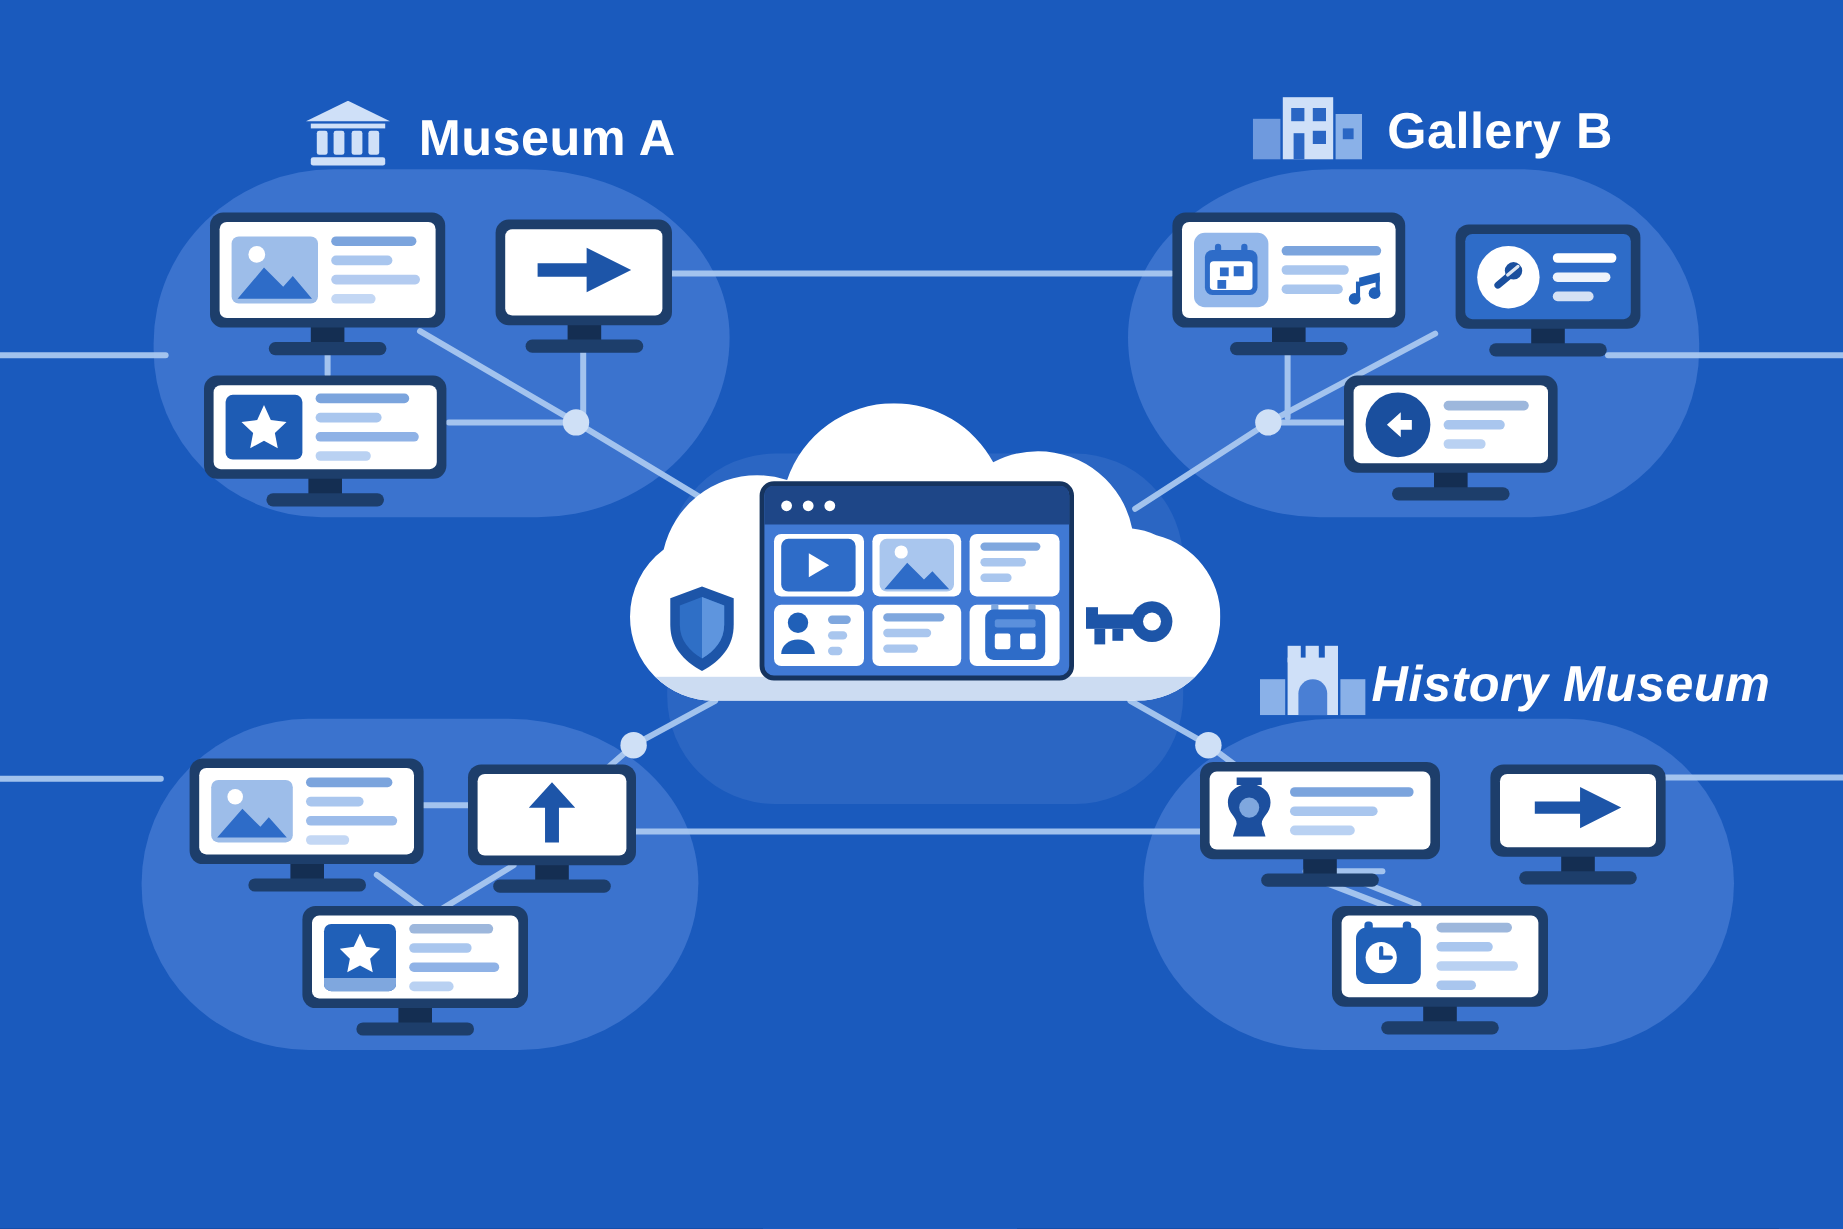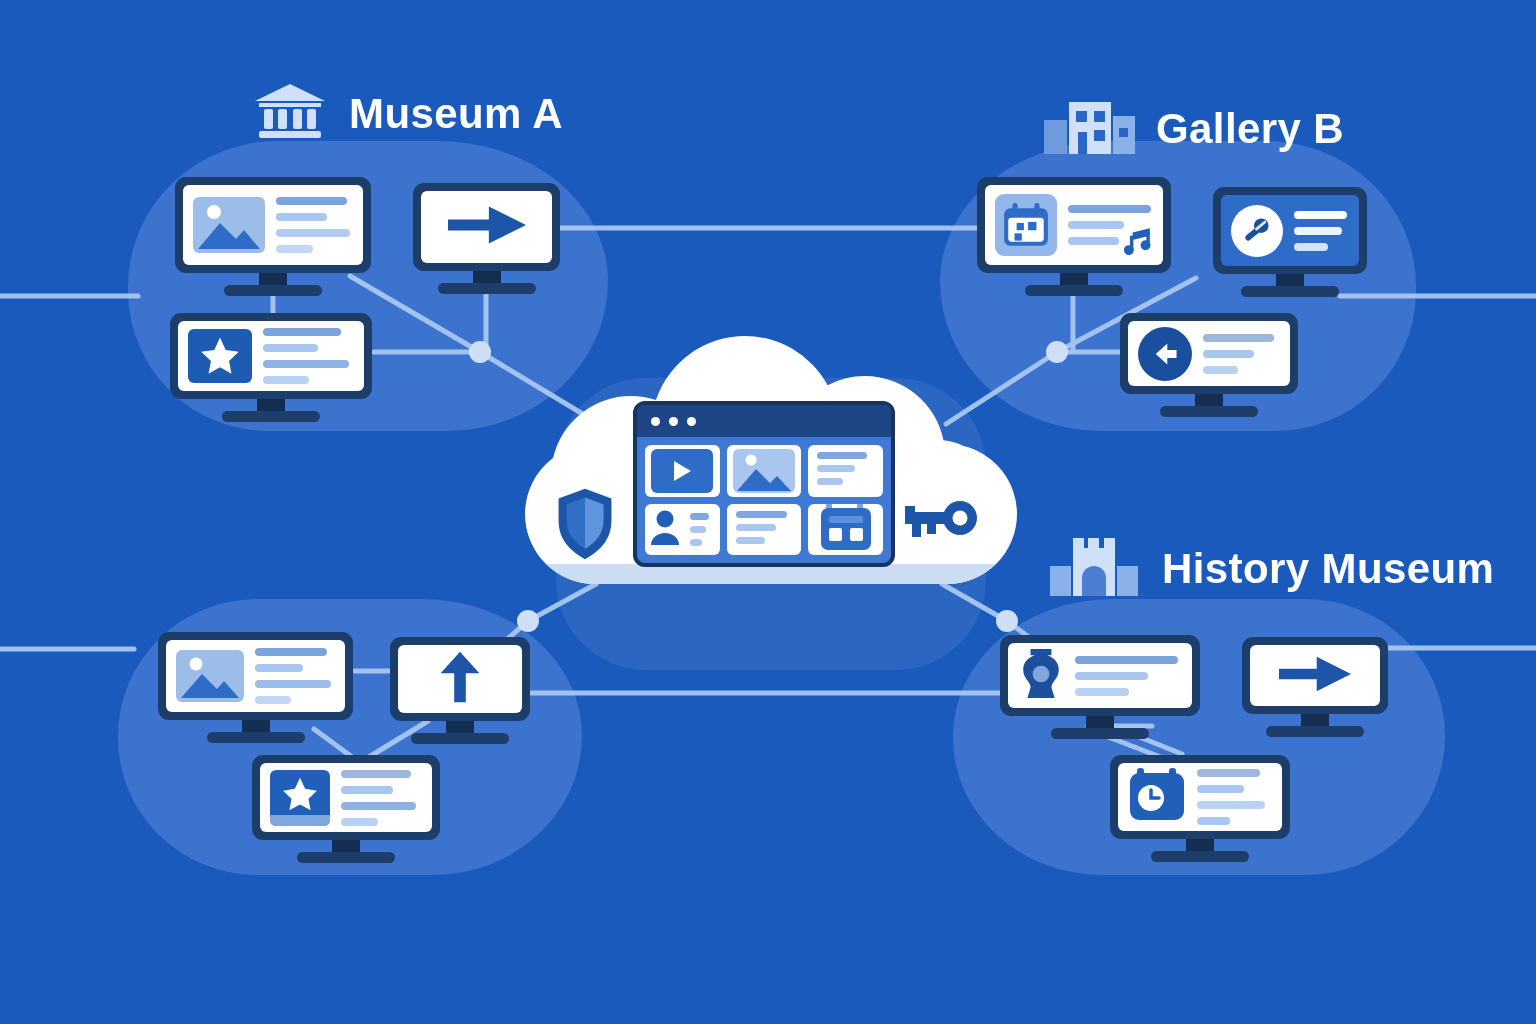--- a/index.html
+++ b/index.html
@@ -95,38 +95,38 @@
         <rect x="11" y="25" width="9" height="20" rx="2"></rect>
         <rect x="25" y="25" width="9" height="20" rx="2"></rect>
         <rect x="40" y="25" width="9" height="20" rx="2"></rect>
         <rect x="54" y="25" width="9" height="20" rx="2"></rect>
         <rect x="6" y="47" width="62" height="7" rx="2"></rect>
       </svg>
     </span>
     <span class="sitelabel">Museum A</span>
   </div>
 
-  <div class="siteheader" style="left:1044px;top:100px;gap:18px;">
+  <div class="siteheader" style="left:1044px;top:79px;gap:18px;">
     <span>
       <svg width="94" height="54" viewBox="0 0 94 54">
         <rect x="0" y="20" width="23" height="34" fill="#6f9ade"></rect>
         <rect x="25" y="2" width="42" height="52" fill="#cfe0f8"></rect>
         <rect x="32" y="11" width="11" height="11" fill="#2a66c4"></rect>
         <rect x="50" y="11" width="11" height="11" fill="#2a66c4"></rect>
         <rect x="50" y="30" width="11" height="11" fill="#2a66c4"></rect>
         <rect x="34" y="32" width="9" height="22" fill="#2a66c4"></rect>
         <rect x="69" y="16" width="22" height="38" fill="#8ab1e8"></rect>
         <rect x="75" y="28" width="9" height="9" fill="#2a66c4"></rect>
       </svg>
     </span>
     <span class="sitelabel">Gallery B</span>
   </div>
 
 
-  <div class="siteheader" style="left:1050px;top:538px;gap:24px;">
+  <div class="siteheader" style="left:1050px;top:538px;gap:5px;font-style:italic;">
     <span>
       <svg width="88" height="58" viewBox="0 0 88 58">
         <rect x="0" y="28" width="21" height="30" fill="#8ab1e8"></rect>
         <rect x="67" y="28" width="21" height="30" fill="#8ab1e8"></rect>
         <rect x="23" y="10" width="42" height="48" fill="#cfe0f8"></rect>
         <rect x="23" y="0" width="11" height="14" fill="#cfe0f8"></rect>
         <rect x="38" y="0" width="11" height="14" fill="#cfe0f8"></rect>
         <rect x="54" y="0" width="11" height="14" fill="#cfe0f8"></rect>
         <path d="M32 58 V40 a12 12 0 0 1 24 0 V58 Z" fill="#4a7fd4"></path>
       </svg>

